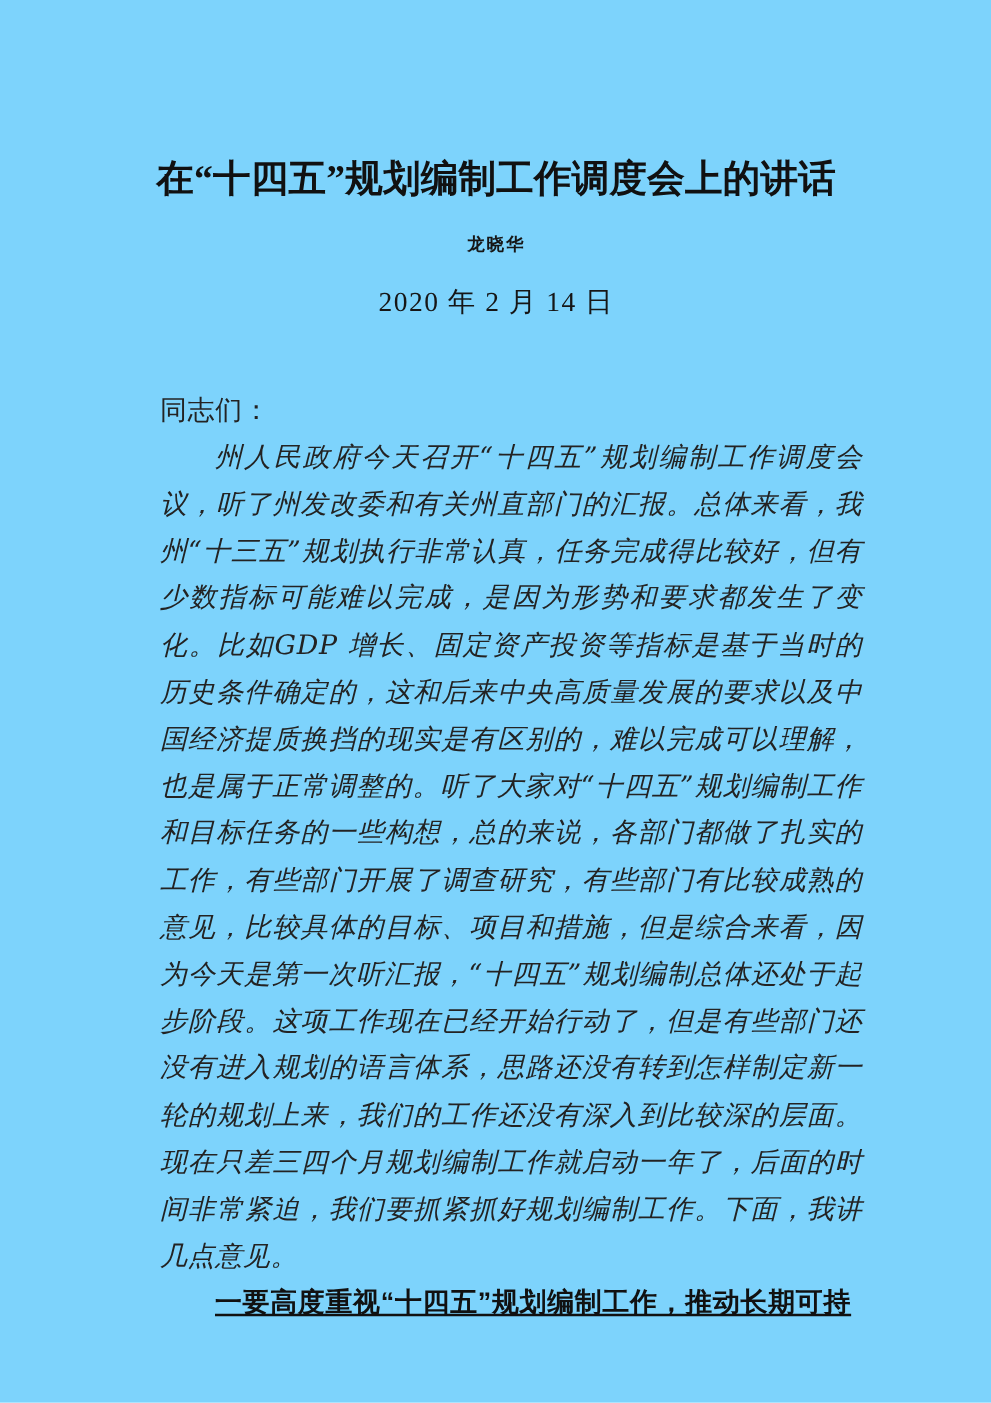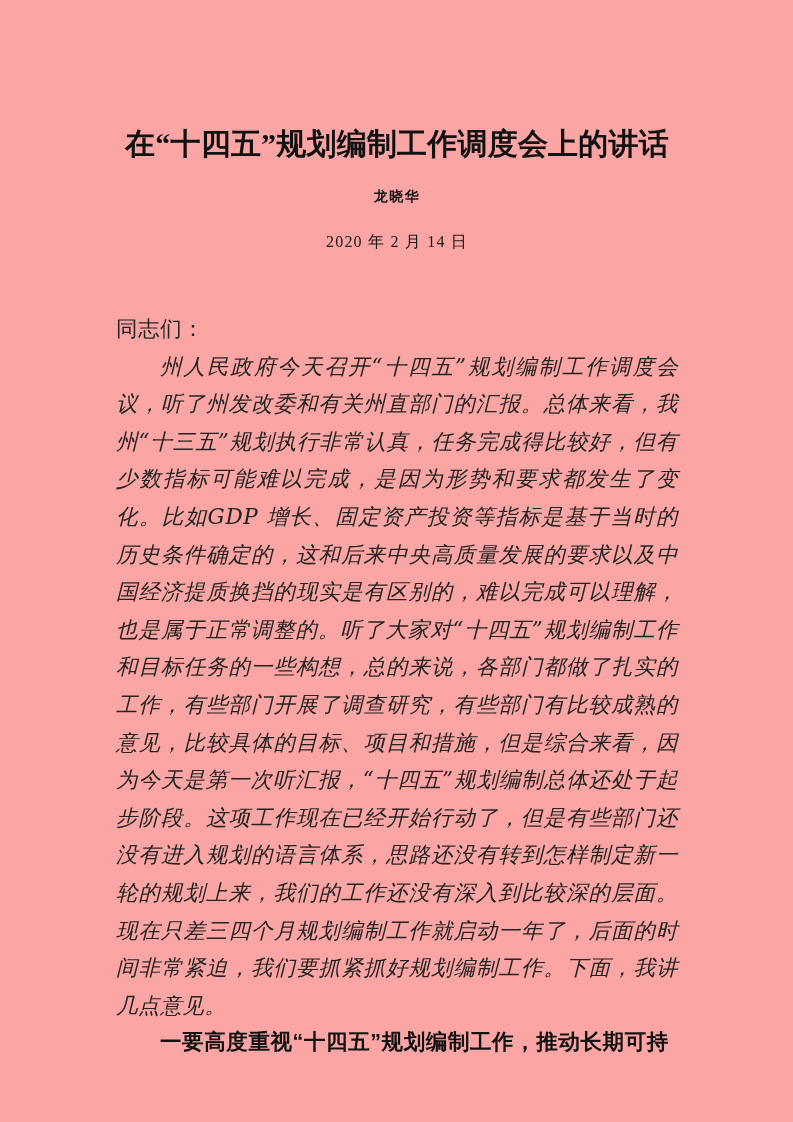--- a/index.html
+++ b/index.html
@@ -53,35 +53,36 @@
     font-size: 14px;
     line-height: 26px;
     letter-spacing: 1.5px;
     color: #161616;
   }
 
   .doc-date {
     top: 228px;
     text-align: center;
     font-family: "Liberation Serif", "DejaVu Serif", serif;
-    font-size: 16px;
+    font-size: 22px;
     line-height: 28px;
     letter-spacing: 1.2px;
     color: #161616;
   }
 
   
   .body-block {
     top: 310px;
     font-family: "DejaVu Serif", "Liberation Serif", serif;
     font-size: 21.5px;
     line-height: 37.6px;
     color: #232323;
     text-align: justify;
     text-justify: inter-character;
+    margin-left: 12px;
   }
 
   .body-block p {
     margin: 0;
     padding: 0;
     text-align: justify;
     text-justify: inter-character;
     letter-spacing: 0.6px;
   }
 
@@ -99,26 +100,27 @@
     padding: 0;
     text-indent: 44px;
     font-family: "Liberation Sans", "DejaVu Sans", sans-serif;
     font-weight: bold;
     font-size: 21.5px;
     line-height: 37.6px;
     letter-spacing: 0.4px;
     color: #111;
     text-align: justify;
     text-justify: inter-character;
+    text-decoration: underline;
   }
 </style>
 </head>
 <body>
 
-<div class="page" style="background: #fca5a5;">
+<div class="page" style="background: #7dd3fc;">
 
   <div class="col doc-title" style="color: rgb(17, 17, 17);">在“十四五”规划编制工作调度会上的讲话</div>
 
   <div class="col doc-author">龙晓华</div>
 
   <div class="col doc-date">2020 年 2 月 14 日</div>
 
   <div class="col body-block" style="color: rgb(35, 35, 35);">
 
     <p class="p-salutation">同志们：</p>

